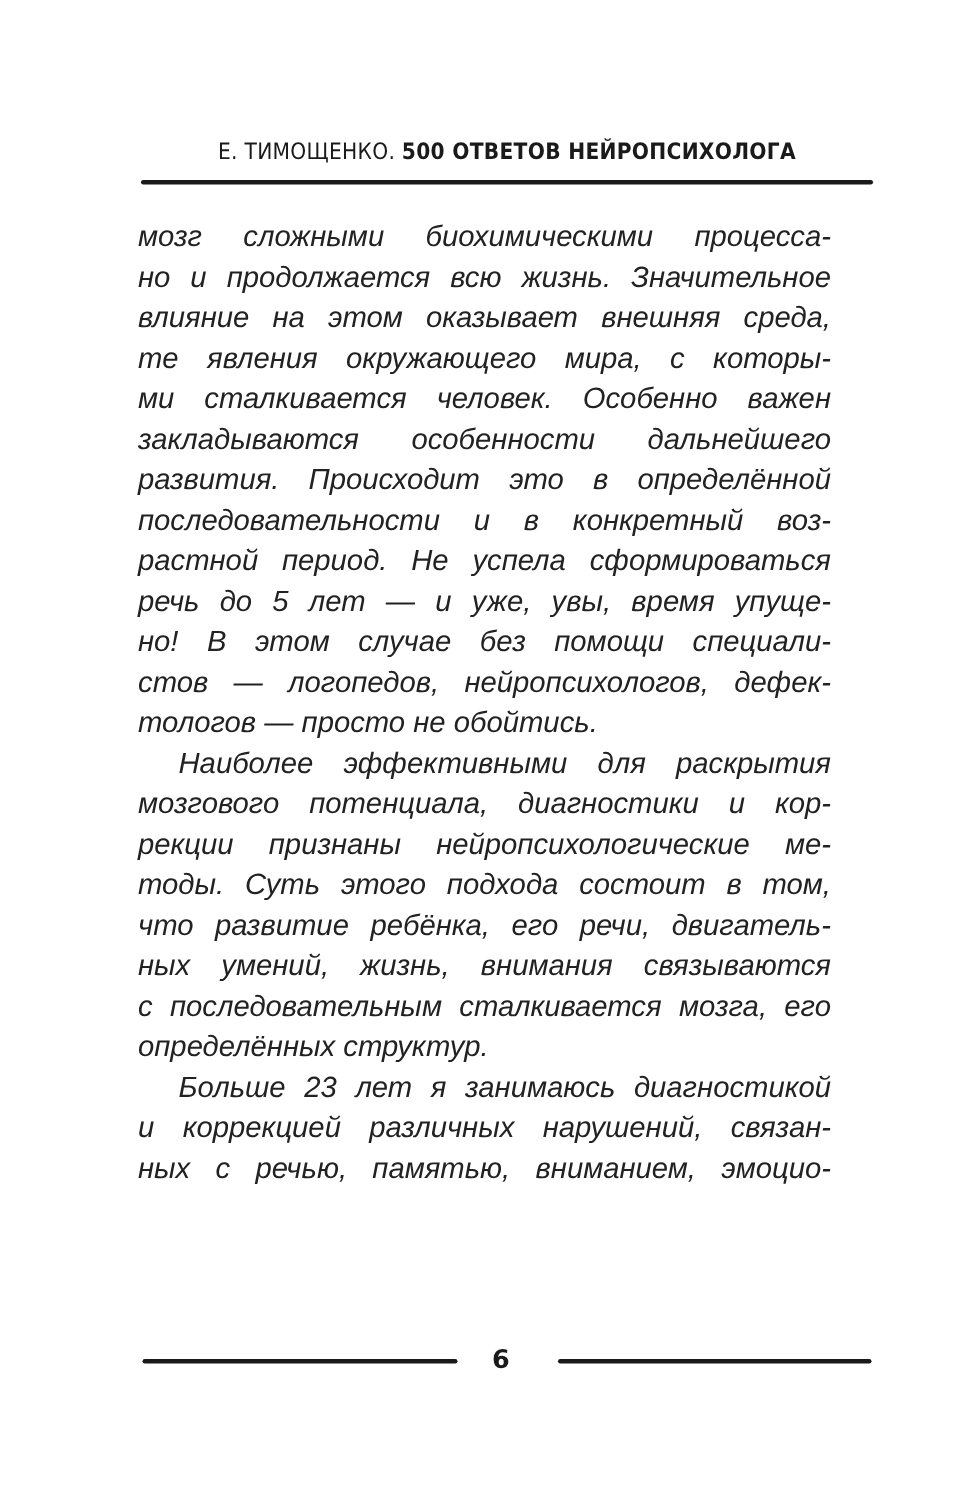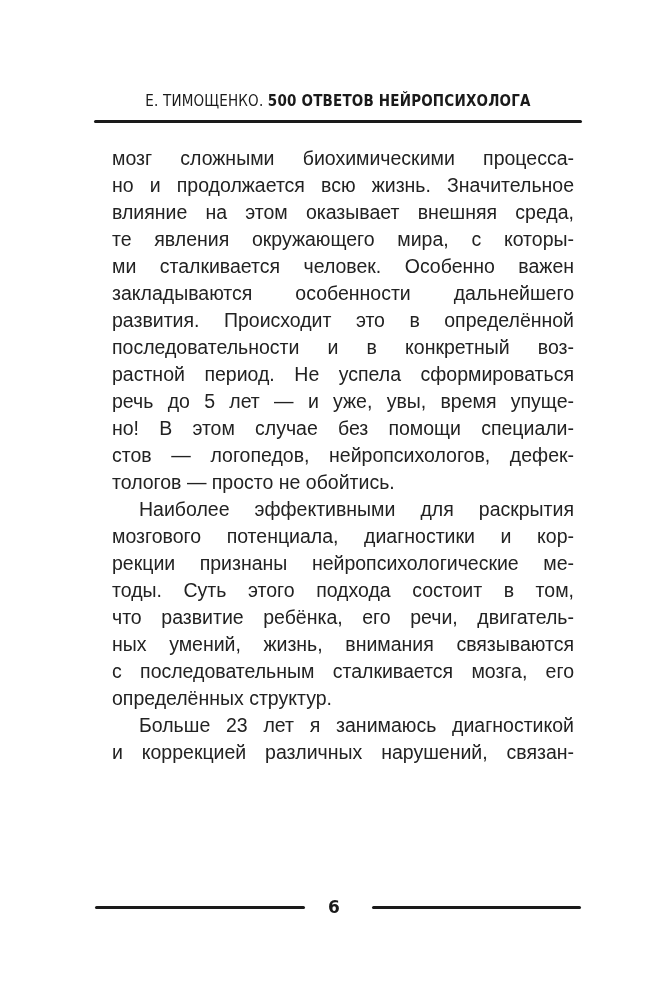--- a/index.html
+++ b/index.html
@@ -66,23 +66,24 @@
       width: 32px;
       top: 897px;
       text-align: center;
       font-family: "DejaVu Sans", sans-serif;
       font-weight: bold;
       font-size: 17px;
       color: #1a1a1a;
     }
     .body-text {
       position: absolute;
-      left: 112px;
+      left: 92px;
       width: 462px;
       top: 145px;
+      font-style: italic;
     }
     .line {
       display: block;
       height: 27px;
       line-height: 27px;
       font-size: 19.5px;
       text-align: justify;
       text-align-last: justify;
       white-space: nowrap;
       overflow: visible;
@@ -120,17 +121,18 @@
   <span class="line indent">Наиболее эффективными для раскрытия</span>
   <span class="line">мозгового потенциала, диагностики и кор-</span>
   <span class="line">рекции признаны нейропсихологические ме-</span>
   <span class="line">тоды. Суть этого подхода состоит в том,</span>
   <span class="line">что развитие ребёнка, его речи, двигатель-</span>
   <span class="line">ных умений, жизнь, внимания связываются</span>
   <span class="line">с последовательным сталкивается мозга, его</span>
   <span class="line last">определённых структур.</span>
   <span class="line indent">Больше 23 лет я занимаюсь диагностикой</span>
   <span class="line">и коррекцией различных нарушений, связан-</span>
+  <span class="line">ных с речью, памятью, вниманием, эмоцио-</span>
 </div>
 
 <div class="rule bottom-left"></div>
 <div class="page-number">6</div>
 <div class="rule bottom-right"></div>
 
 </body></html>

